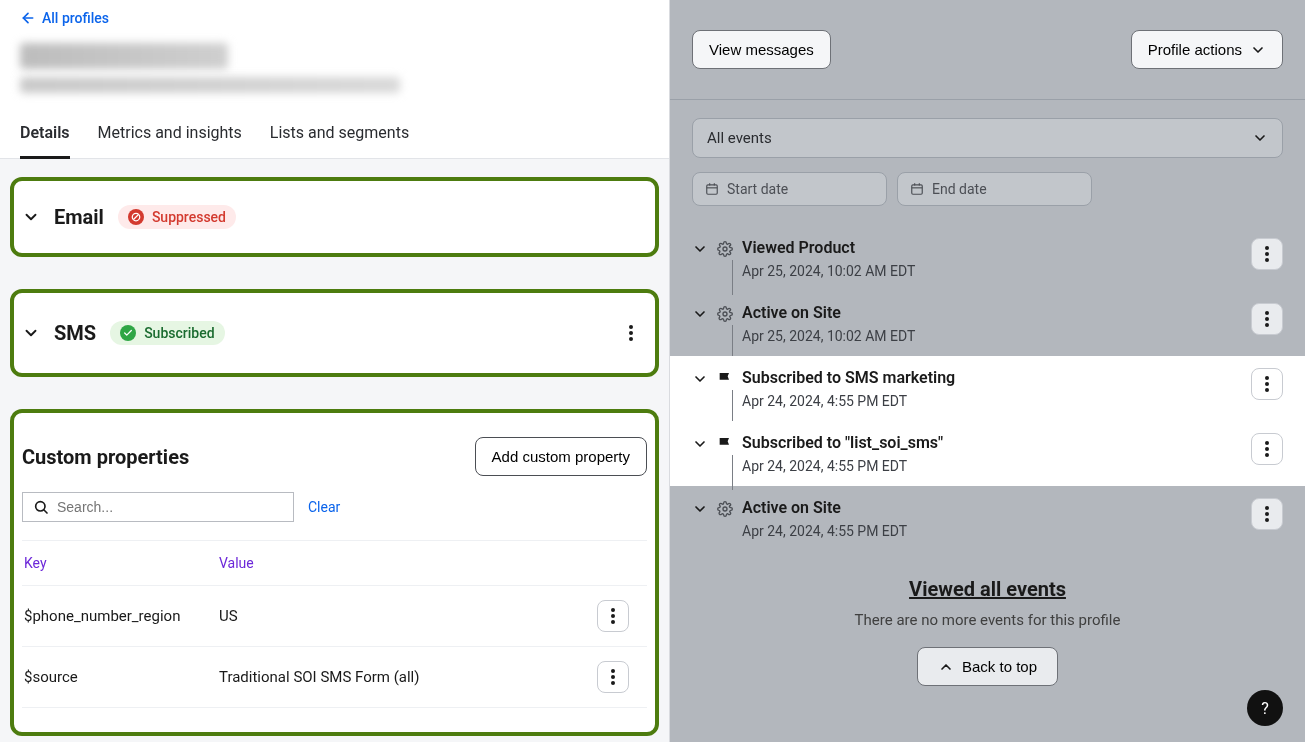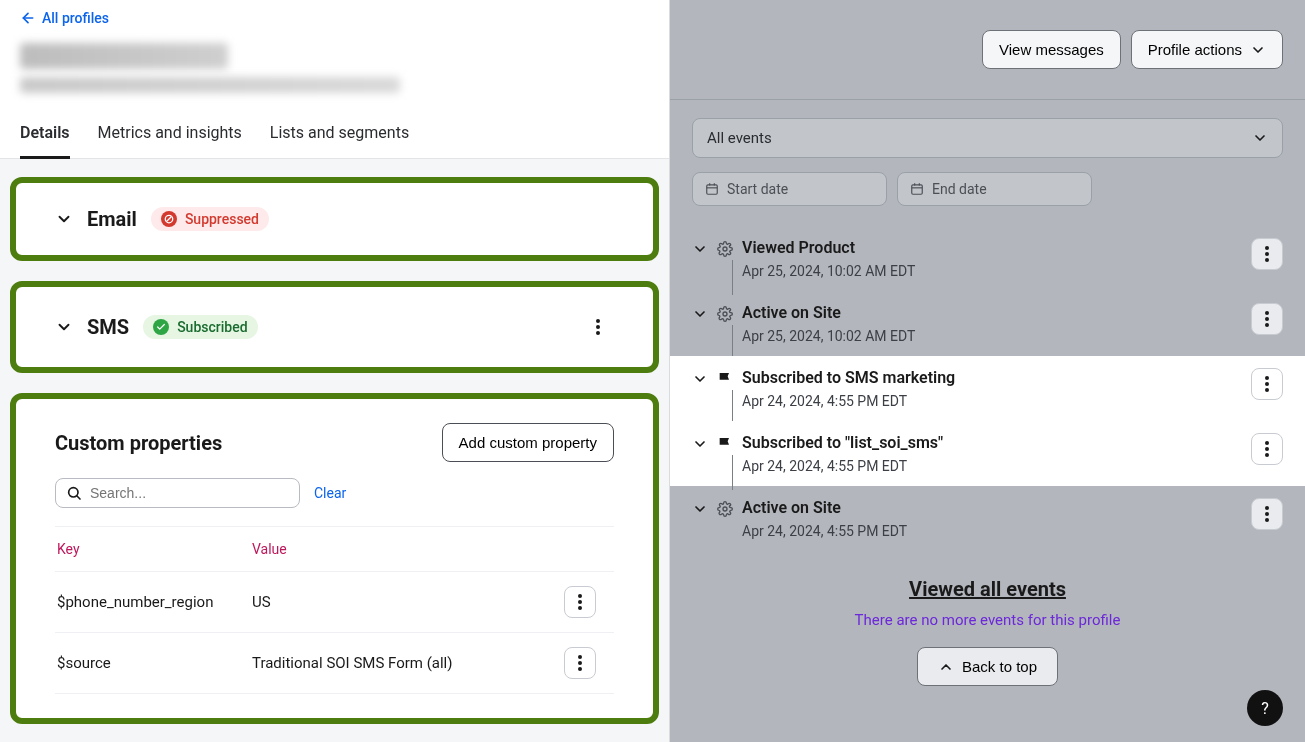--- a/index.html
+++ b/index.html
@@ -80,24 +80,24 @@
   }
 
   .left-body {
     background: #f5f6f8;
     padding: 18px 10px;
     height: calc(100% - 148px);
     overflow-y: auto;
   }
   .card {
     background: #fff;
-    border: 6px solid #4d7c0f;
+    border: 4px solid #4d7c0f;
     border-radius: 12px;
-    padding: 24px 39px;
-    margin-bottom: 20px;
+    padding: 24px 8px;
+    margin-bottom: 32px;
   }
   .card-head {
     display: flex;
     align-items: center;
     gap: 14px;
   }
   .chev {
     width: 18px; height: 18px;
     stroke: #1a1a1a;
   }
@@ -153,58 +153,58 @@
   }
   .search-row {
     display: flex;
     align-items: center;
     gap: 14px;
     margin-top: 4px;
   }
   .search-box {
     display: flex; align-items: flex-start; gap: 8px;
     border: 1px solid #b8bbc1;
-    border-radius: 8px;
+    border-radius: 0;
     padding: 6px 10px;
-    width: 245px;
+    width: 272px;
   }
   .search-box input {
     border: none; outline: none; width: 100%;
     font-size: 14px;
   }
   .clear-link { color: #0b64eb; cursor: pointer; font-size: 14px; }
   .cp-table { margin-top: 18px; }
   .cp-table .head-row, .cp-table .data-row {
     display: grid;
     grid-template-columns: 195px 1fr 48px;
     align-items: center;
     padding: 14px 2px;
   }
   .cp-table .head-row {
     font-size: 14px;
-    color: #be185d;
+    color: #6d28d9;
     border-top: 1px solid #eef0f3;
     border-bottom: 1px solid #eef0f3;
   }
   .cp-table .data-row {
     border-bottom: 1px solid #eef0f3;
     font-size: 15px;
   }
   .small-kebab {
     width: 32px; height: 32px;
     border: 1px solid #c8cbd1;
     border-radius: 8px;
     display: flex; align-items: center; justify-content: center;
     cursor: pointer;
   }
 
   
   .right-top {
     display: flex;
-    justify-content: flex-end;
+    justify-content: space-between;
     gap: 10px;
     padding: 30px 22px;
   }
   .r-btn {
     border: 1px solid #6e7177;
     background: #f5f6f8;
     border-radius: 8px;
     padding: 10px 16px;
     font-size: 15px;
     cursor: pointer;
@@ -275,21 +275,21 @@
     width: 1px;
     background: #7a7e85;
   }
   .ev-row.highlight .ev-kebab { background: #fff; }
 
   .events-footer {
     text-align: center;
     padding: 26px 22px 18px 22px;
   }
   .ef-title { font-size: 20px; font-weight: 700; margin-bottom: 10px; text-decoration: underline; }
-  .ef-sub { font-size: 15px; color: #6d28d9; margin-bottom: 18px; }
+  .ef-sub { font-size: 15px; color: #404040; margin-bottom: 18px; }
   .ef-btn {
     display: inline-flex; align-items: center; gap: 8px;
     border: 1px solid #6e7177;
     background: #e9ebee;
     border-radius: 8px;
     padding: 10px 20px;
     font-size: 15px;
     cursor: pointer;
     font-weight: 500;
   }

